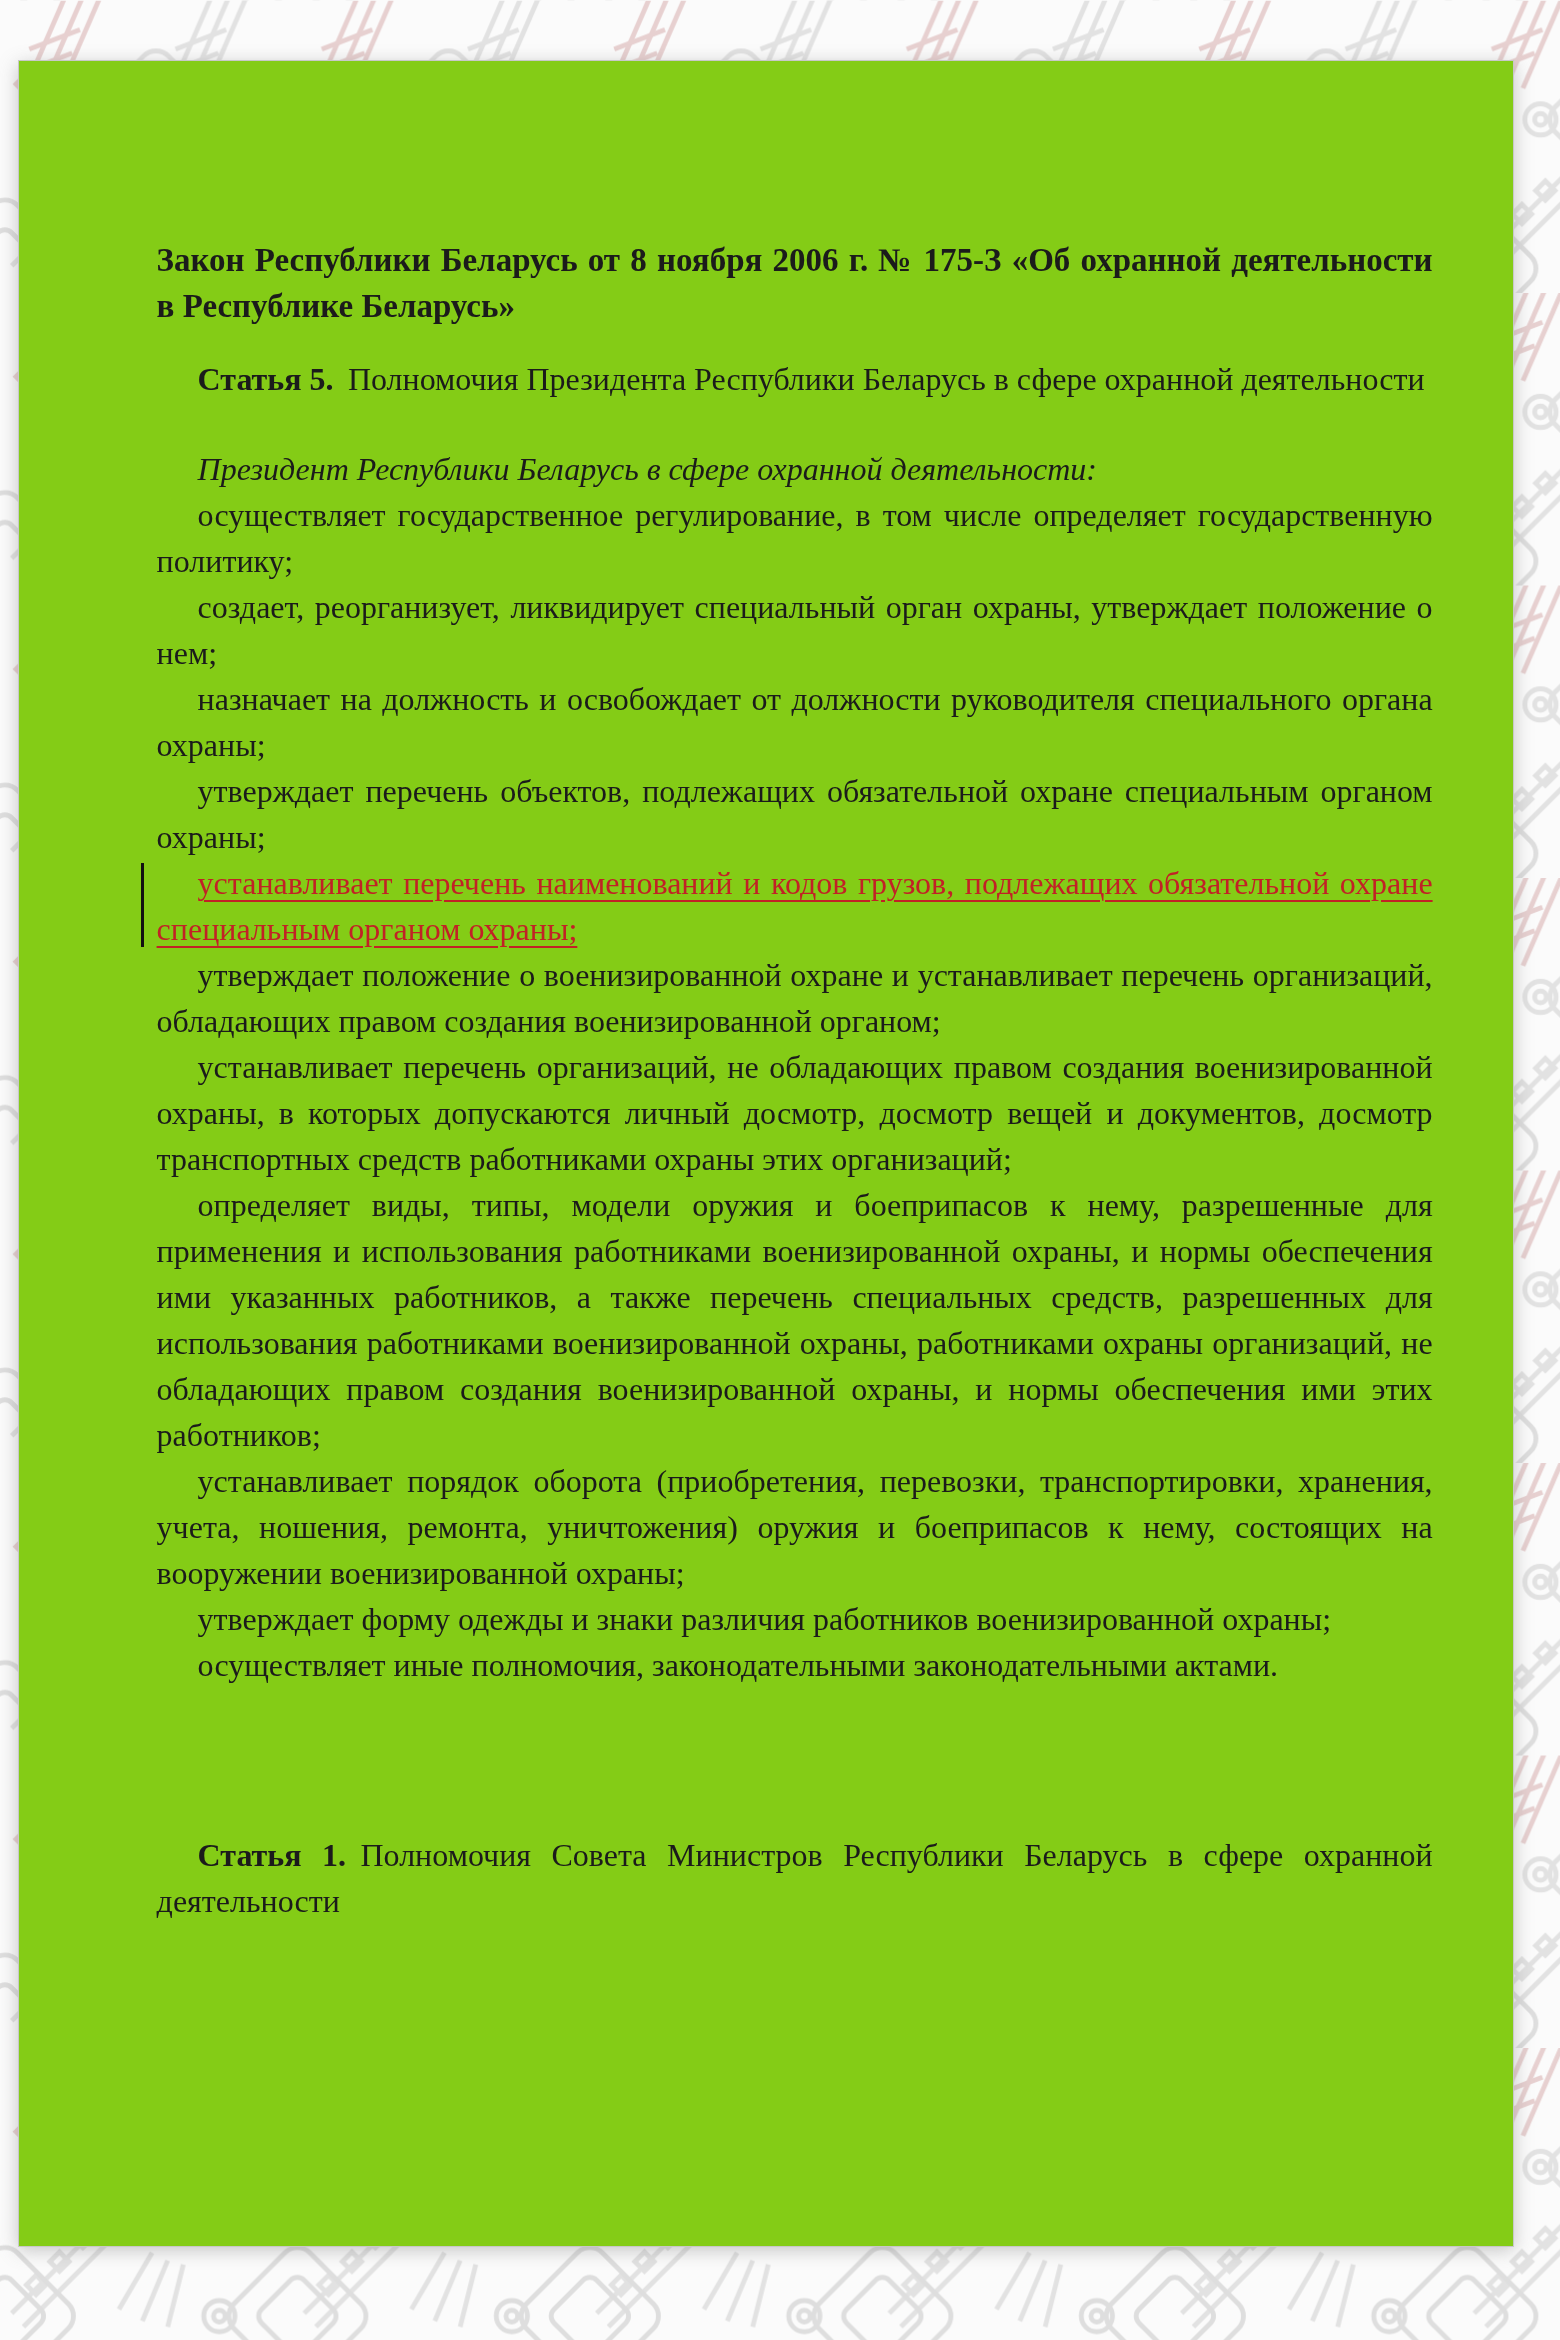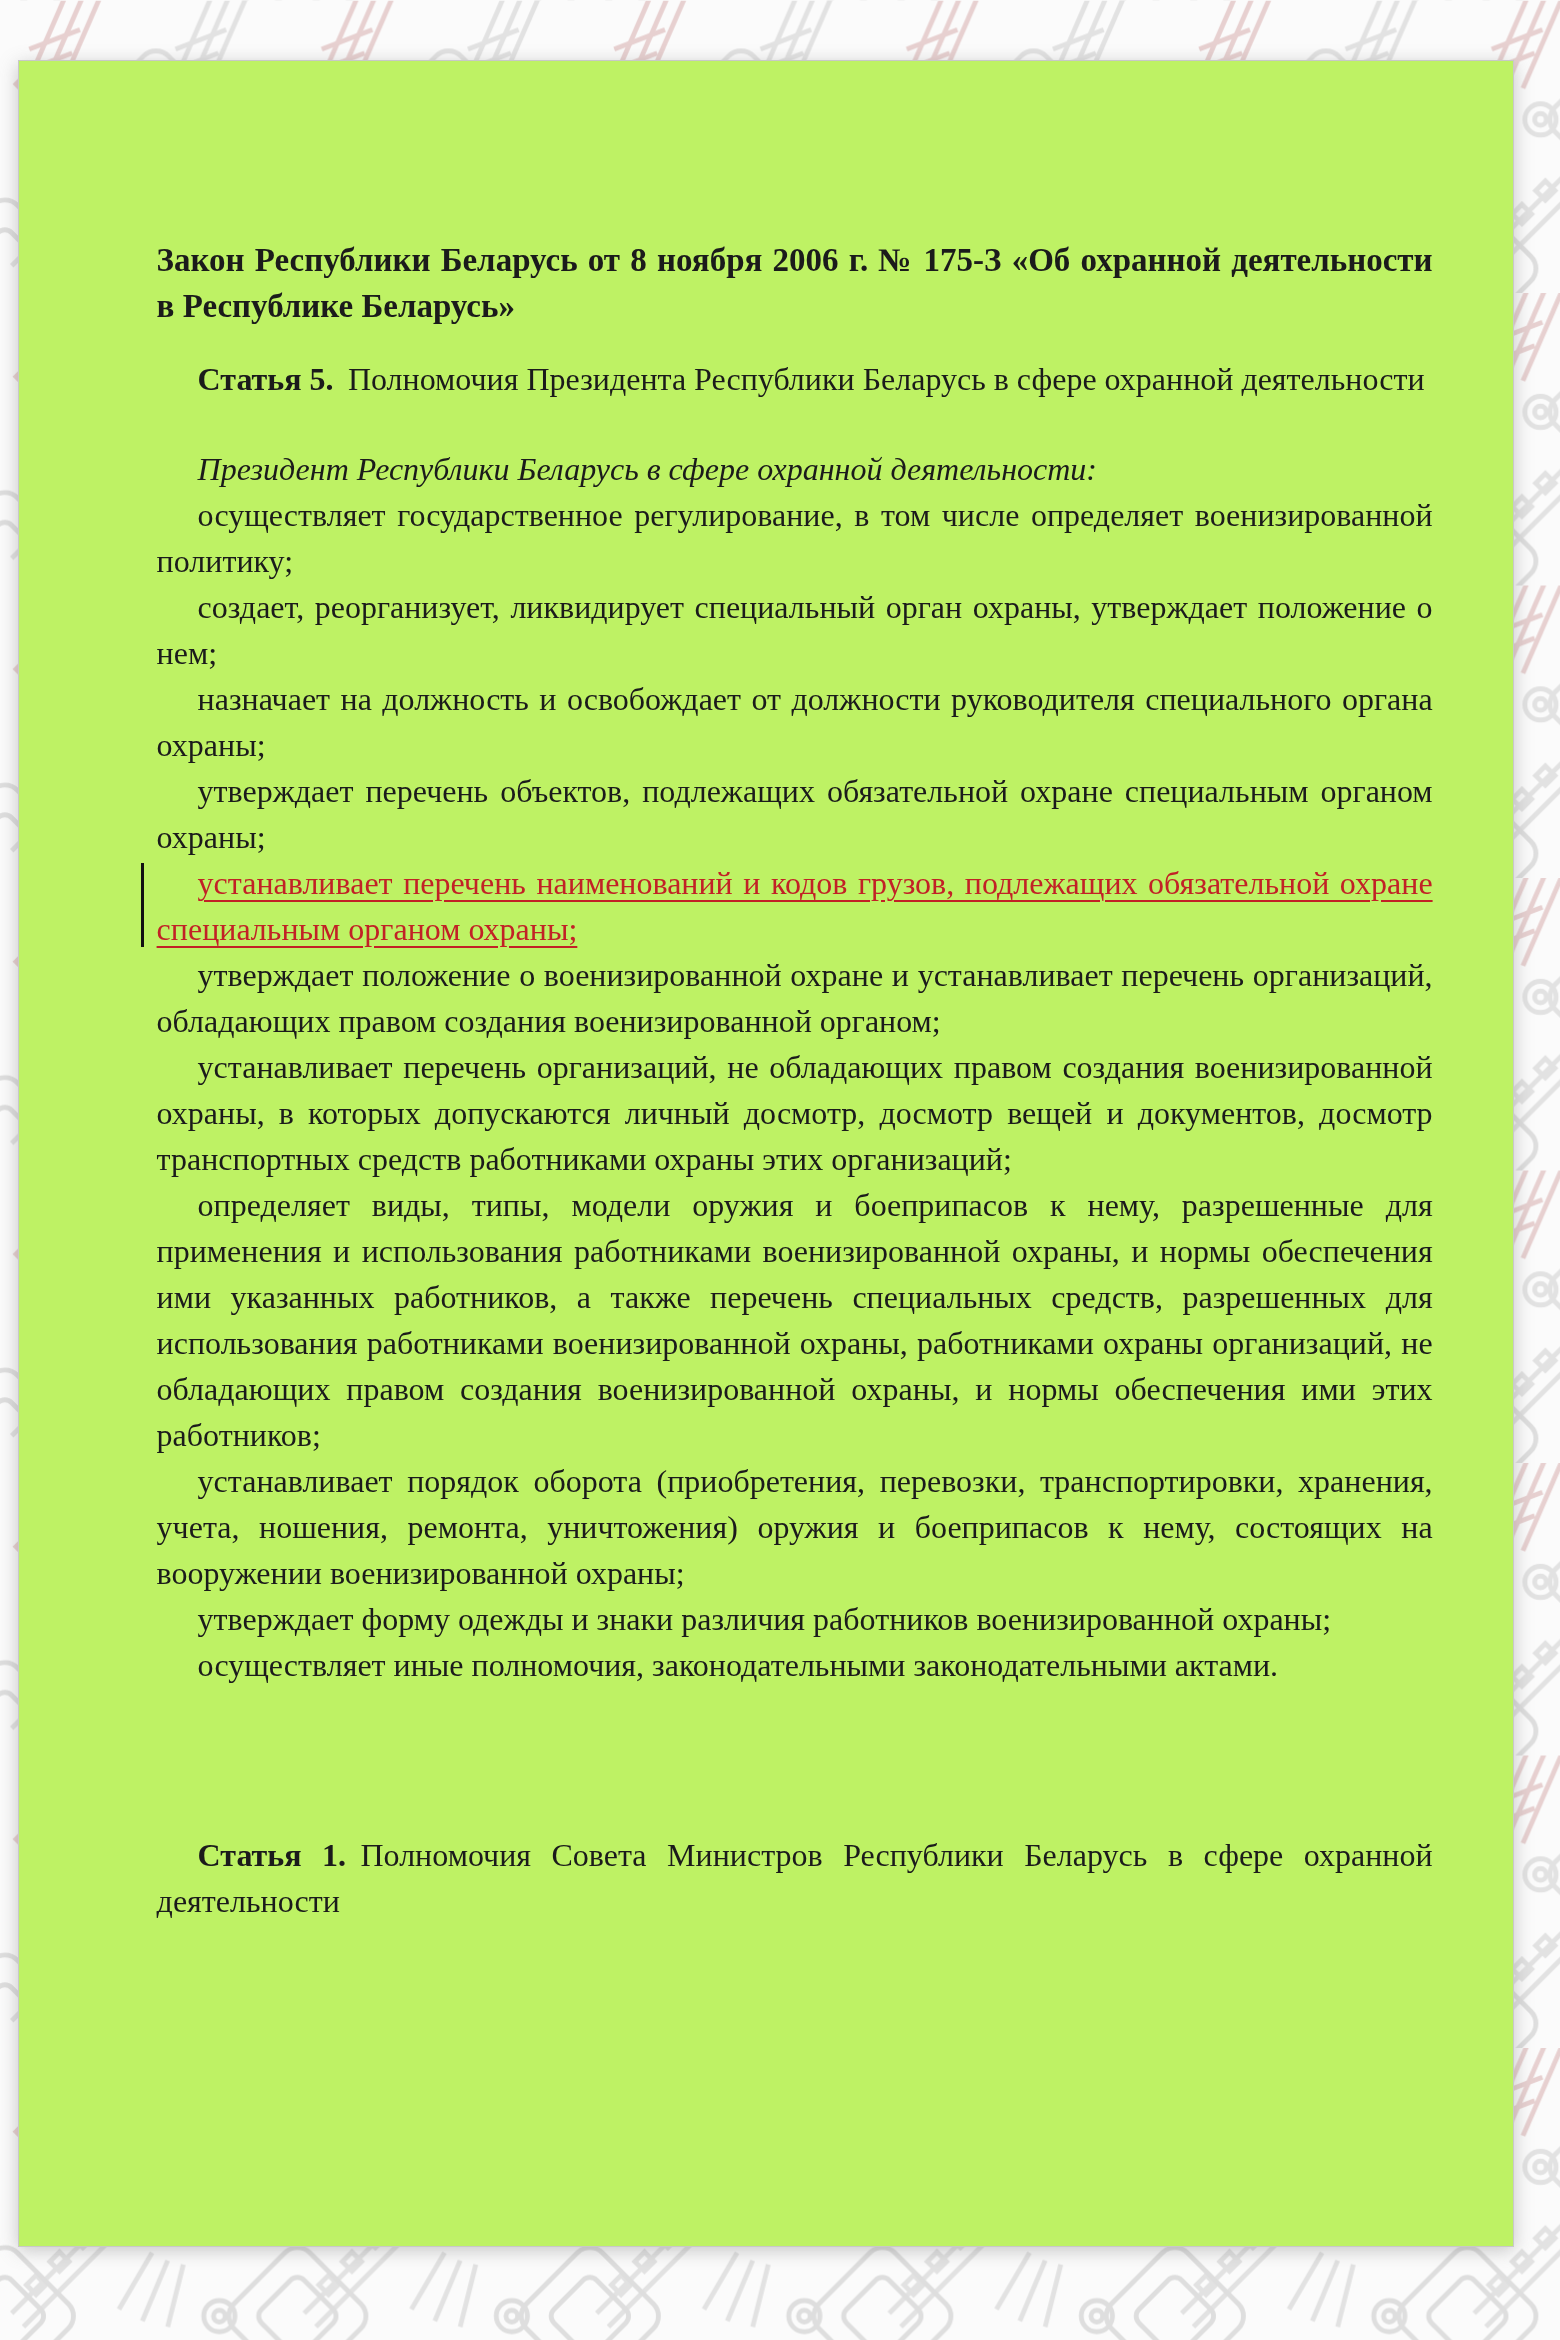--- a/index.html
+++ b/index.html
@@ -16,21 +16,21 @@
     left: 0; top: 0;
     width: 1560px; height: 2341px;
     display: block;
   }
   .sheet {
     position: absolute;
     left: 17.6px;
     top: 60px;
     width: 1496px;
     height: 2187px;
-    background: #bef264;
+    background: #84cc16;
     border: 1px solid #c8c8c8;
     box-shadow: 0 3.9px 17.6px rgba(110,110,110,0.38);
     box-sizing: border-box;
   }
   .content {
     position: absolute;
     left: 138px;
     top: 176px;
     width: 1276px;
     color: #1b1b1b;
@@ -111,21 +111,21 @@
 
 <div class="sheet">
   <div class="content">
 
     <p class="law-title">Закон Республики Беларусь от 8 ноября 2006 г. № 175-З «Об охранной деятельности в Республике Беларусь»</p>
 
     <p class="article-heading"><span class="label">Статья 5.</span><span>Полномочия Президента Республики Беларусь в сфере охранной деятельности</span></p>
 
     <p class="body-par intro">Президент Республики Беларусь в сфере охранной деятельности:</p>
 
-    <p class="body-par">осуществляет государственное регулирование, в том числе определяет военизированной политику;</p>
+    <p class="body-par">осуществляет государственное регулирование, в том числе определяет государственную политику;</p>
     <p class="body-par">создает, реорганизует, ликвидирует специальный орган охраны, утверждает положение о нем;</p>
     <p class="body-par">назначает на должность и освобождает от должности руководителя специального органа охраны;</p>
     <p class="body-par">утверждает перечень объектов, подлежащих обязательной охране специальным органом охраны;</p>
 
     <div class="amended-wrap">
       <span class="change-bar"></span>
       <p class="amended">устанавливает перечень наименований и кодов грузов, подлежащих обязательной охране специальным органом охраны;</p>
     </div>
 
     <p class="body-par">утверждает положение о военизированной охране и устанавливает перечень организаций, обладающих правом создания военизированной органом;</p>

